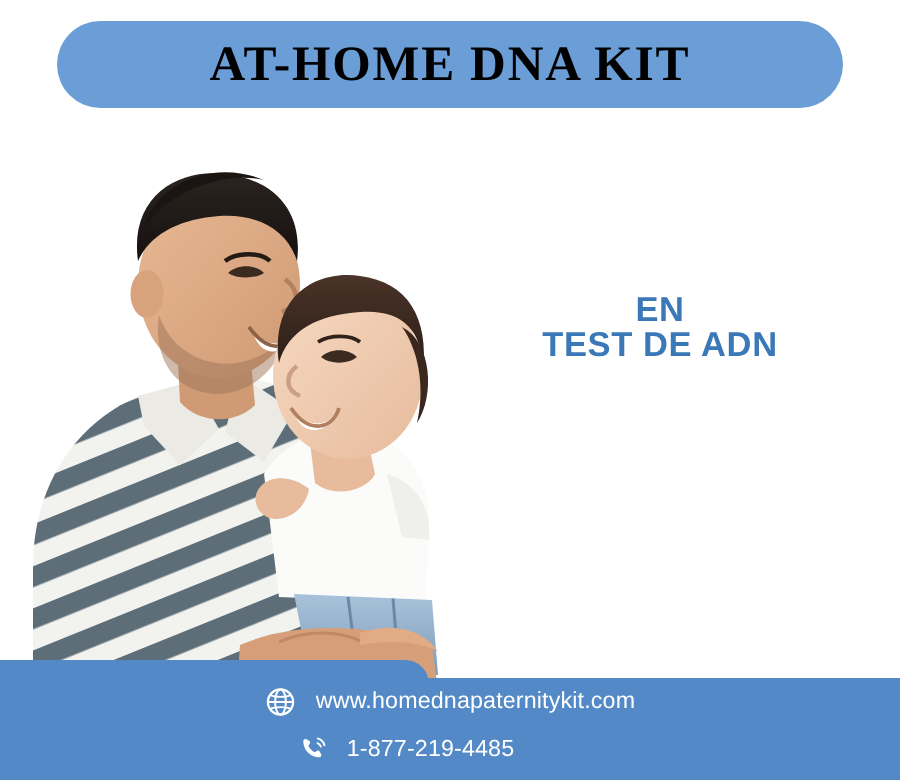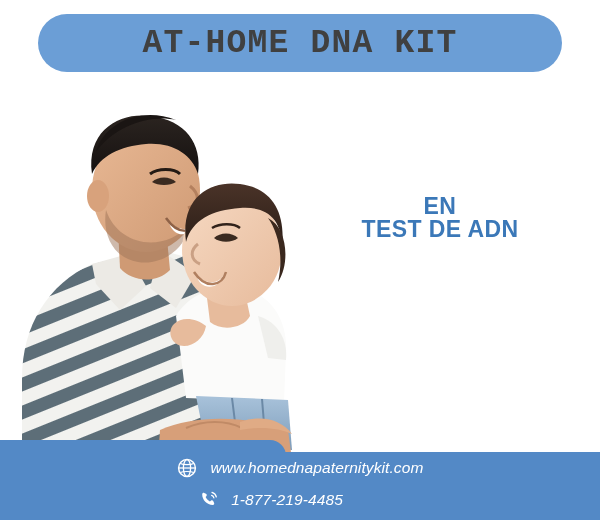--- a/index.html
+++ b/index.html
@@ -24,27 +24,27 @@
     width: 524px;
     height: 58px;
     background: #6b9ed6;
     border-radius: 29px;
     display: flex;
     align-items: center;
     justify-content: center;
     box-sizing: border-box;
   }
   .banner-title {
-    color: #404040;
+    color: #000000;
     font-size: 33px;
     font-weight: bold;
     letter-spacing: 1.2px;
     line-height: 1;
     white-space: nowrap;
-    font-family: Liberation Mono, monospace;
+    font-family: Liberation Serif, serif;
   }
 
   
   .photo {
     position: absolute;
     left: 0px;
     top: 78px;
     width: 320px;
     height: 382px;
     overflow: hidden;
@@ -121,21 +121,20 @@
     display: flex;
     align-items: center;
   }
   .contact-text {
     color: #ffffff;
     font-size: 15.5px;
     font-weight: normal;
     letter-spacing: 0.1px;
     white-space: nowrap;
     font-family: "Liberation Sans", sans-serif;
-    font-style: italic;
   }
   .icon {
     display: inline-flex;
     align-items: center;
     justify-content: center;
     flex: none;
   }
   .icon-globe { width: 20px; height: 20px; margin-right: 14px; }
   .icon-phone { width: 20px; height: 20px; margin-right: 12px; margin-left: 0px; }
   .icon-mail  { width: 22px; height: 20px; margin-right: 13px; }

